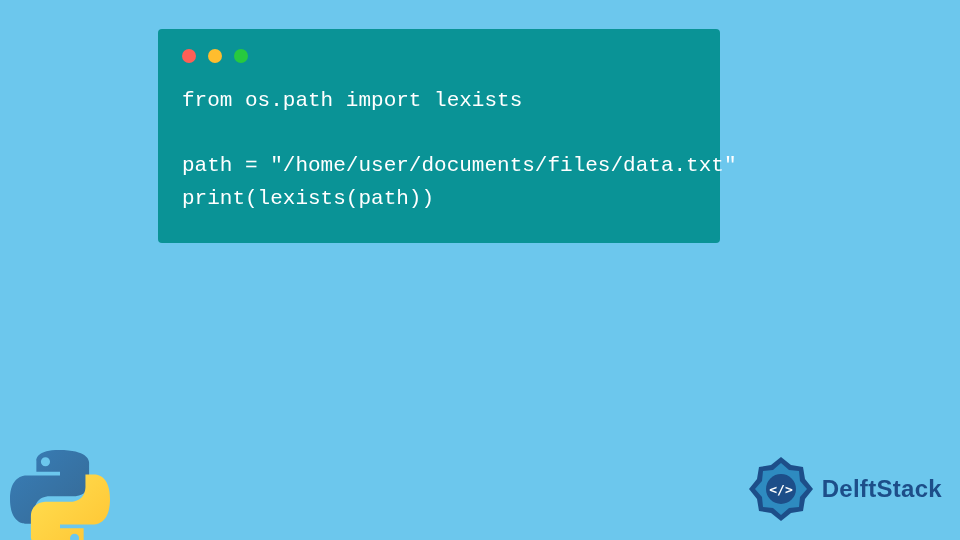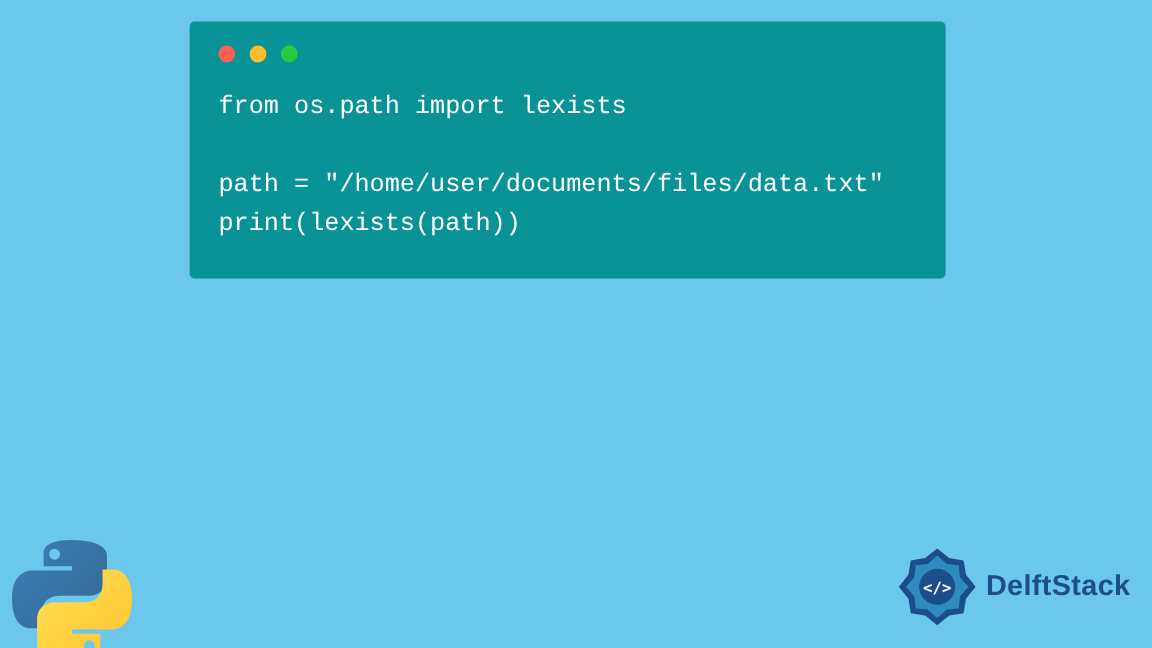--- a/index.html
+++ b/index.html
@@ -7,22 +7,22 @@
       width: 960px;
       height: 540px;
       background: #6cc7ed;
       position: relative;
       font-family: -apple-system, BlinkMacSystemFont, "Segoe UI", Arial, sans-serif;
       overflow: hidden;
     }
     .code-card {
       position: absolute;
       left: 158px;
-      top: 18px;
-      width: 630px;
+      top: 29px;
+      width: 562px;
       background: #0a9396;
       border-radius: 4px;
       padding: 20px 24px 28px 24px;
     }
     .window-dots {
       display: flex;
       gap: 12px;
       margin-bottom: 22px;
     }
     .dot {

